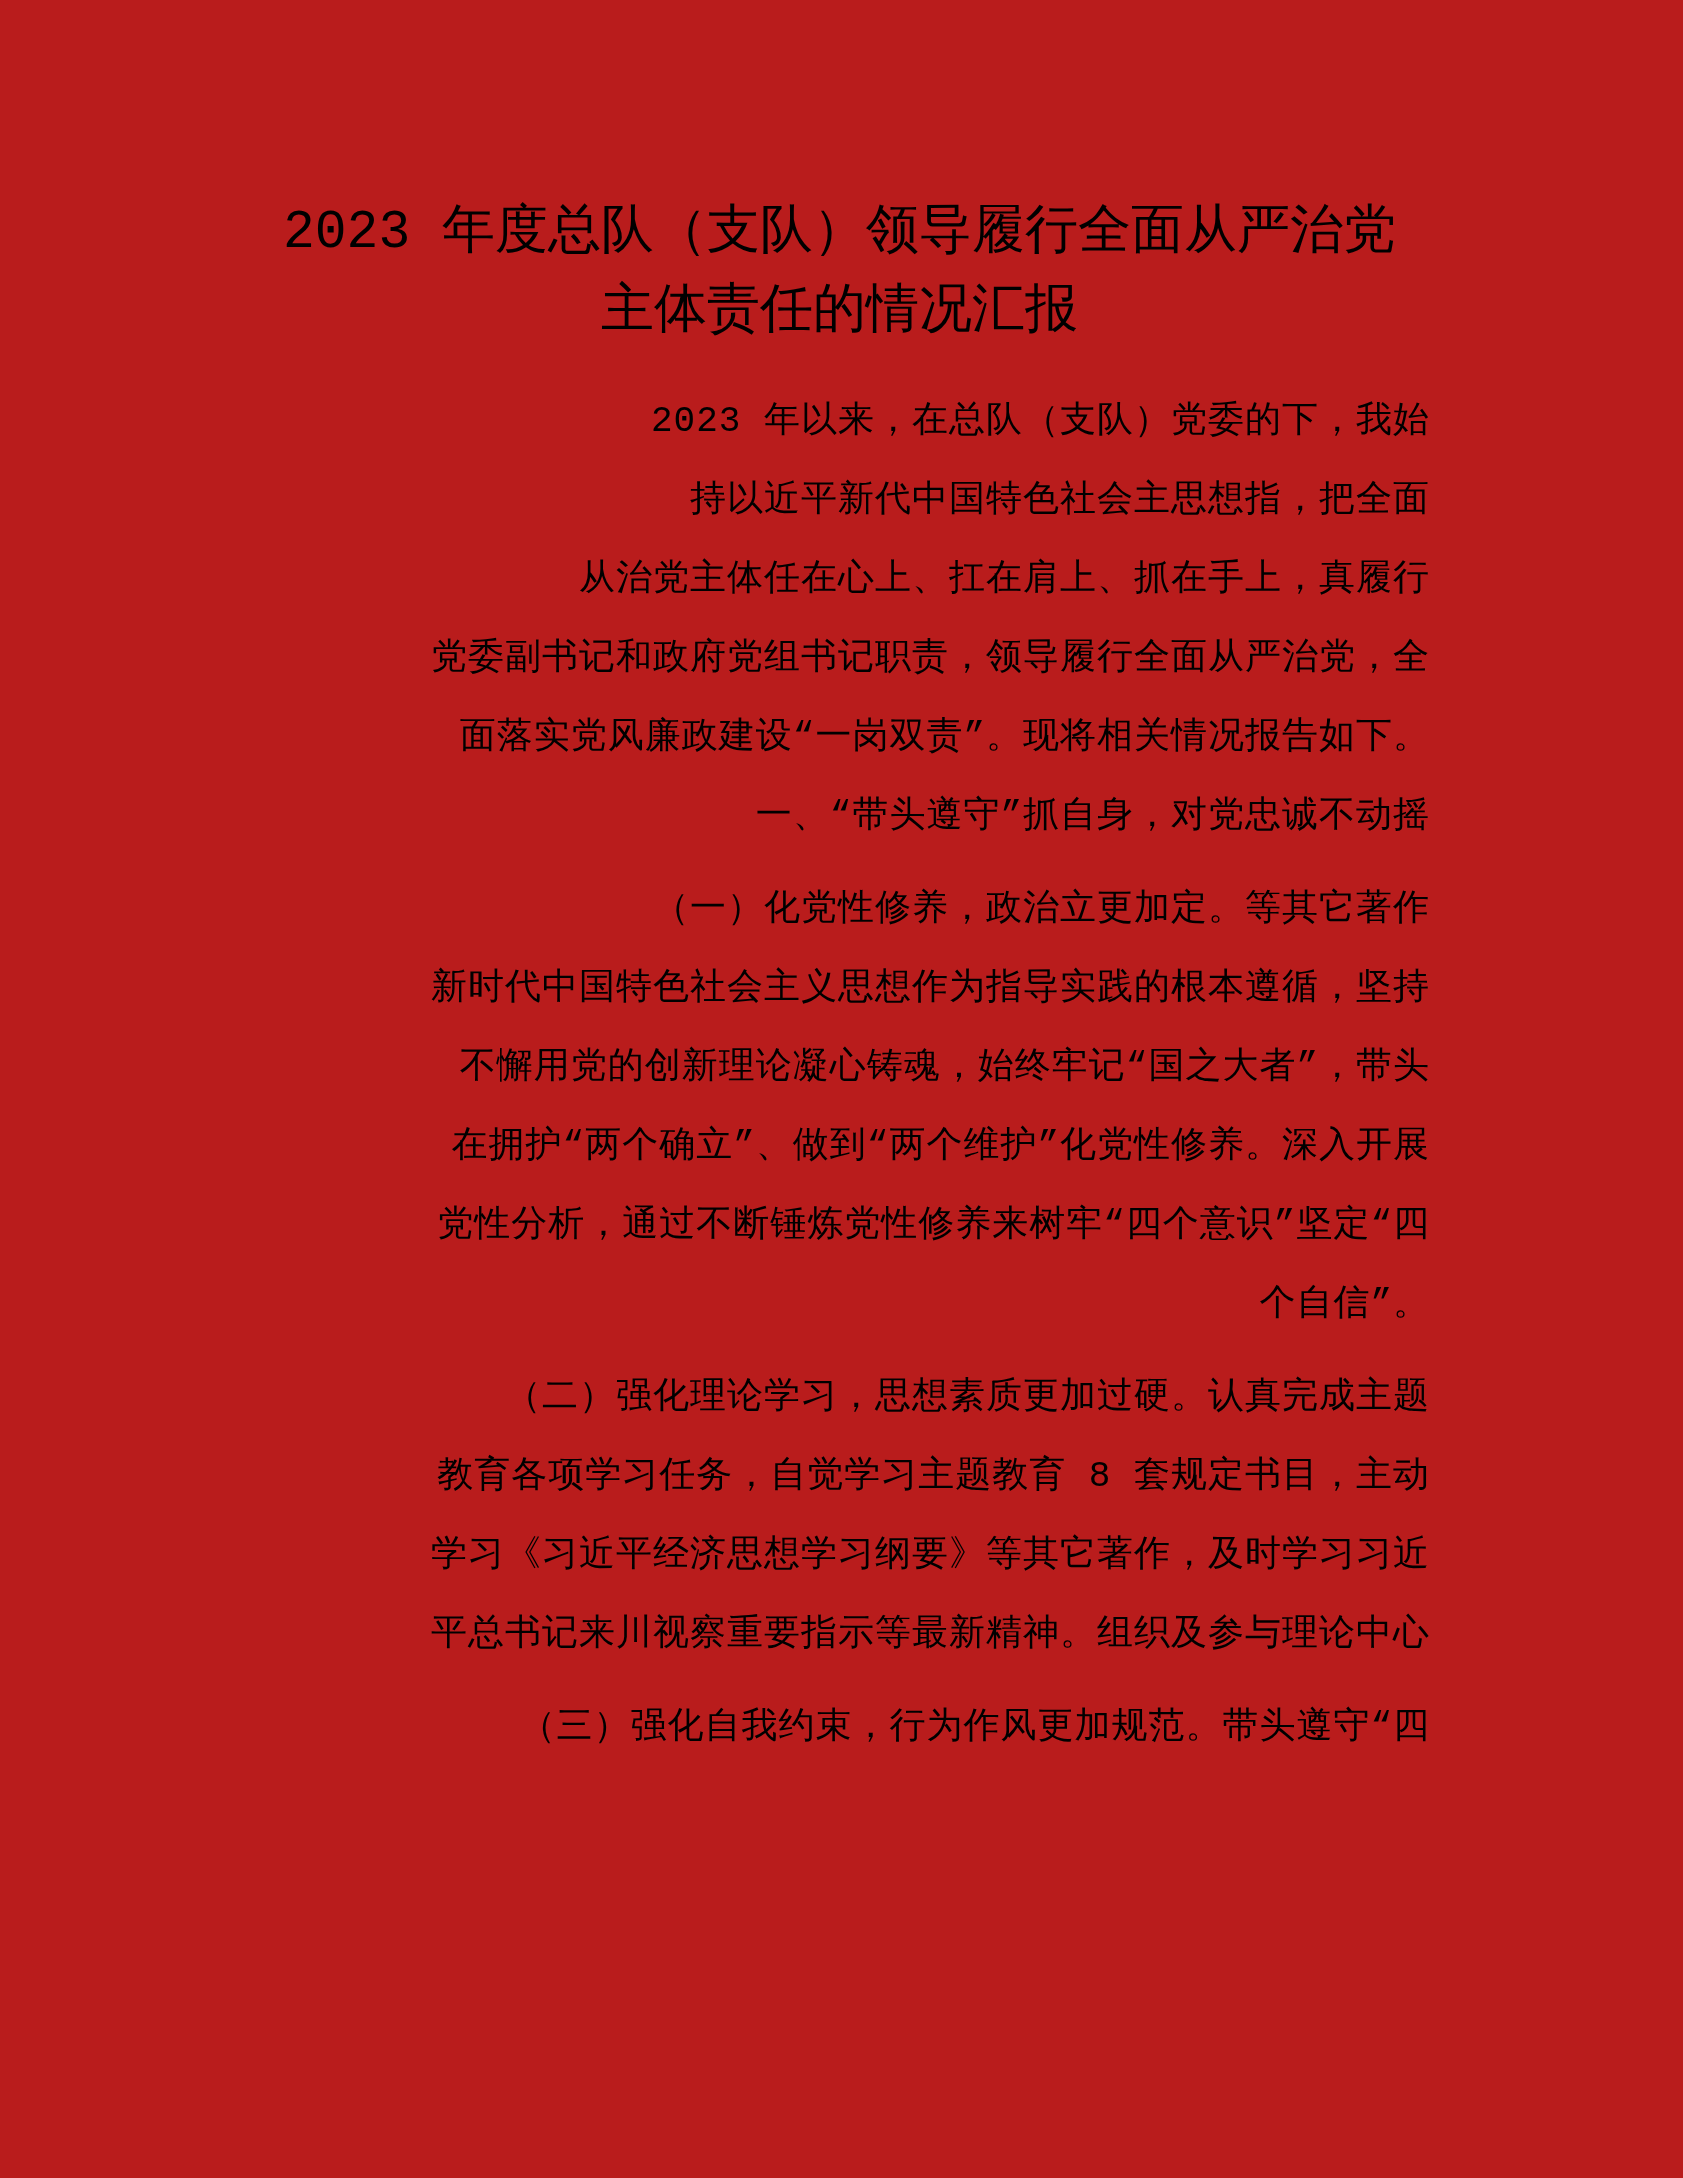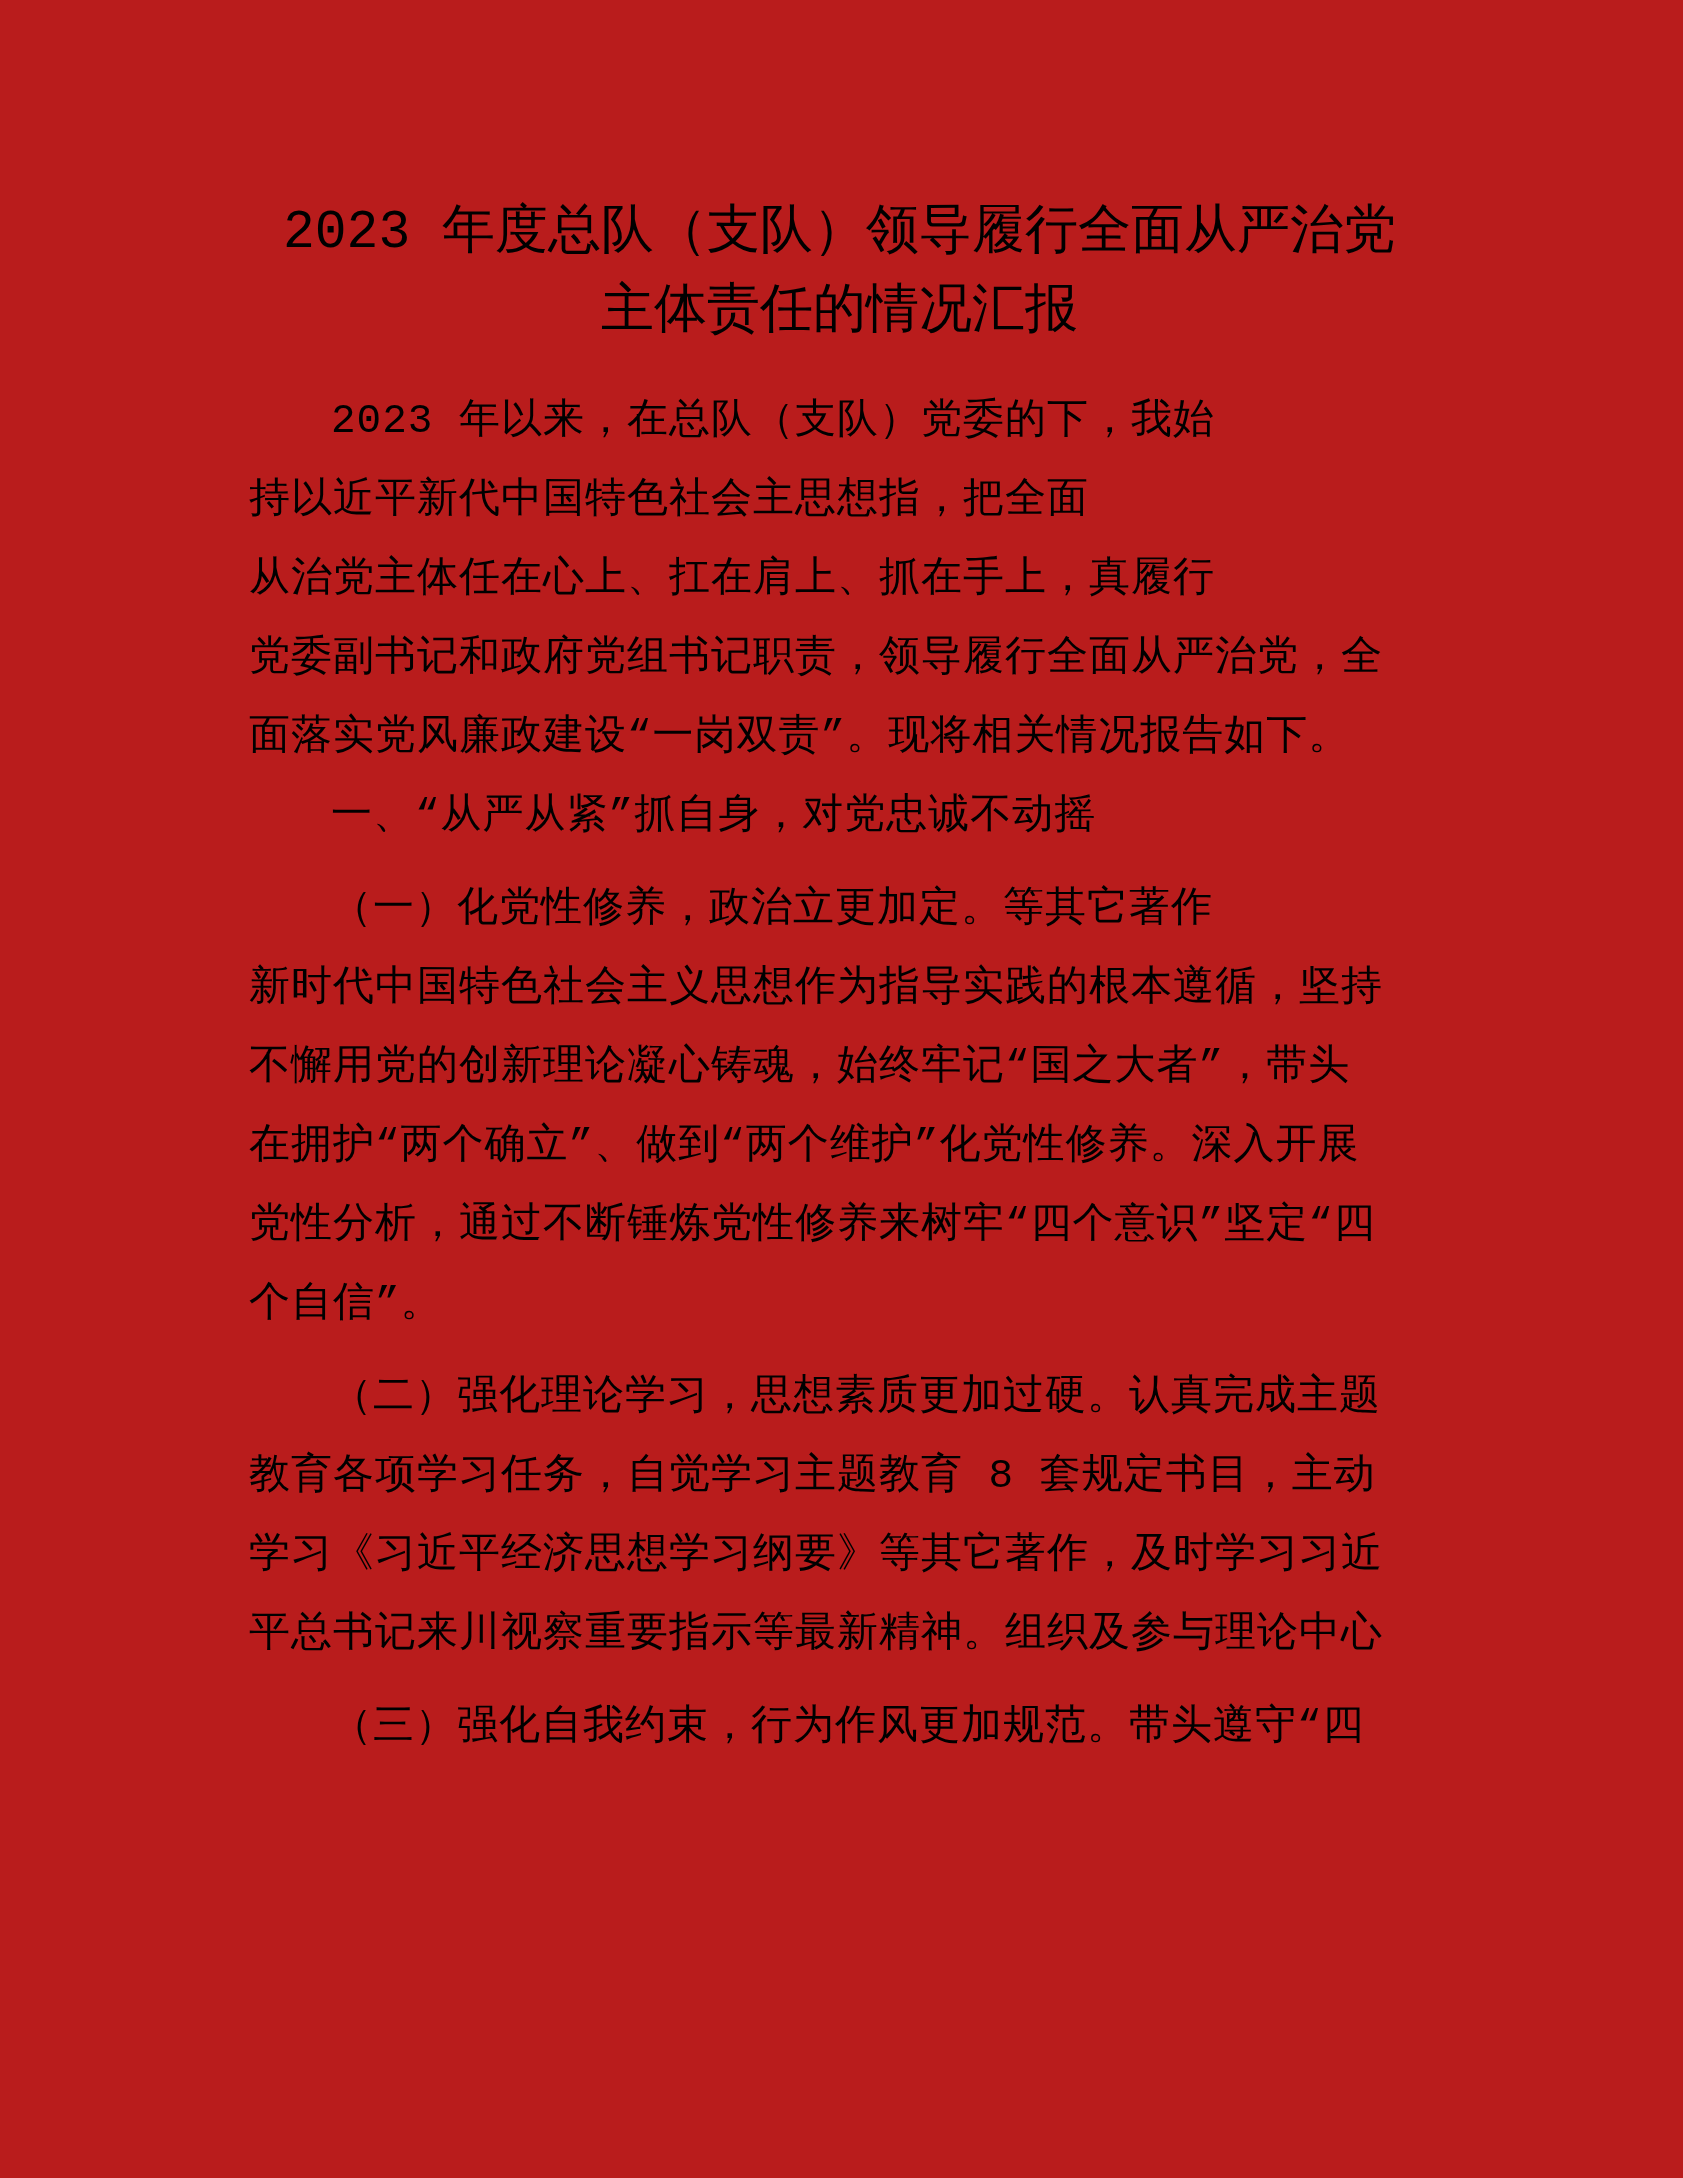--- a/index.html
+++ b/index.html
@@ -28,25 +28,25 @@
   .doc-title .title-line {
     display: block;
   }
   .block {
     margin: 0;
   }
   .block.spaced {
     margin-top: 14px;
   }
   .line {
-    font-size: 41px;
+    font-size: 36px;
     line-height: 79px;
     letter-spacing: 1px;
     white-space: pre-wrap;
-    text-align: left;
+    text-align: right;
   }
   .line.indent {
     text-indent: 2em;
   }
   .heading .line {
     font-weight: 400;
   }
 </style>
 </head>
 <body>
@@ -58,21 +58,21 @@
   </h1>
   <div id="body-blocks">
       <div class="block paragraph">
         <div class="line indent">2023 年以来，在总队（支队）党委的下，我始</div>
         <div class="line">持以近平新代中国特色社会主思想指，把全面</div>
         <div class="line">从治党主体任在心上、扛在肩上、抓在手上，真履行</div>
         <div class="line">党委副书记和政府党组书记职责，领导履行全面从严治党，全</div>
         <div class="line">面落实党风廉政建设“一岗双责”。现将相关情况报告如下。</div>
       </div>
       <div class="block heading">
-        <div class="line indent">一、“从严从紧”抓自身，对党忠诚不动摇</div>
+        <div class="line indent">一、“带头遵守”抓自身，对党忠诚不动摇</div>
       </div>
       <div class="block paragraph spaced">
         <div class="line indent">（一）化党性修养，政治立更加定。等其它著作</div>
         <div class="line">新时代中国特色社会主义思想作为指导实践的根本遵循，坚持</div>
         <div class="line">不懈用党的创新理论凝心铸魂，始终牢记“国之大者”，带头</div>
         <div class="line">在拥护“两个确立”、做到“两个维护”化党性修养。深入开展</div>
         <div class="line">党性分析，通过不断锤炼党性修养来树牢“四个意识”坚定“四</div>
         <div class="line">个自信”。</div>
       </div>
       <div class="block paragraph spaced">

